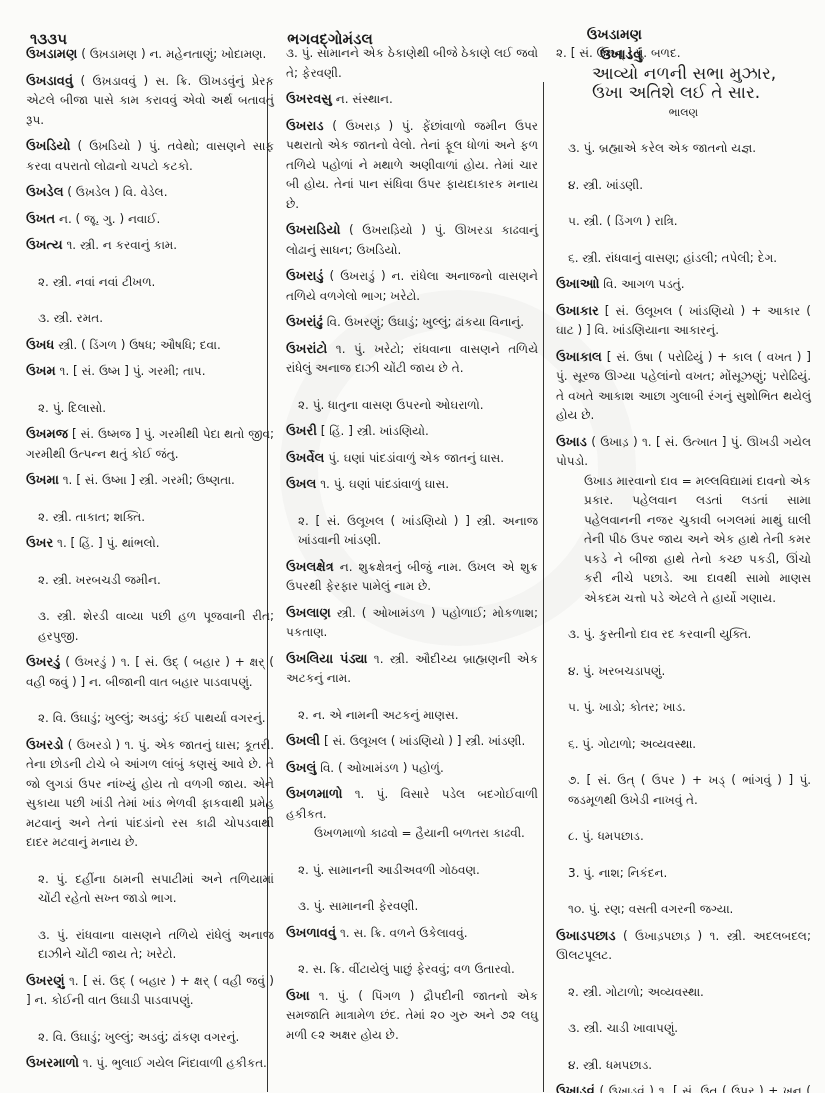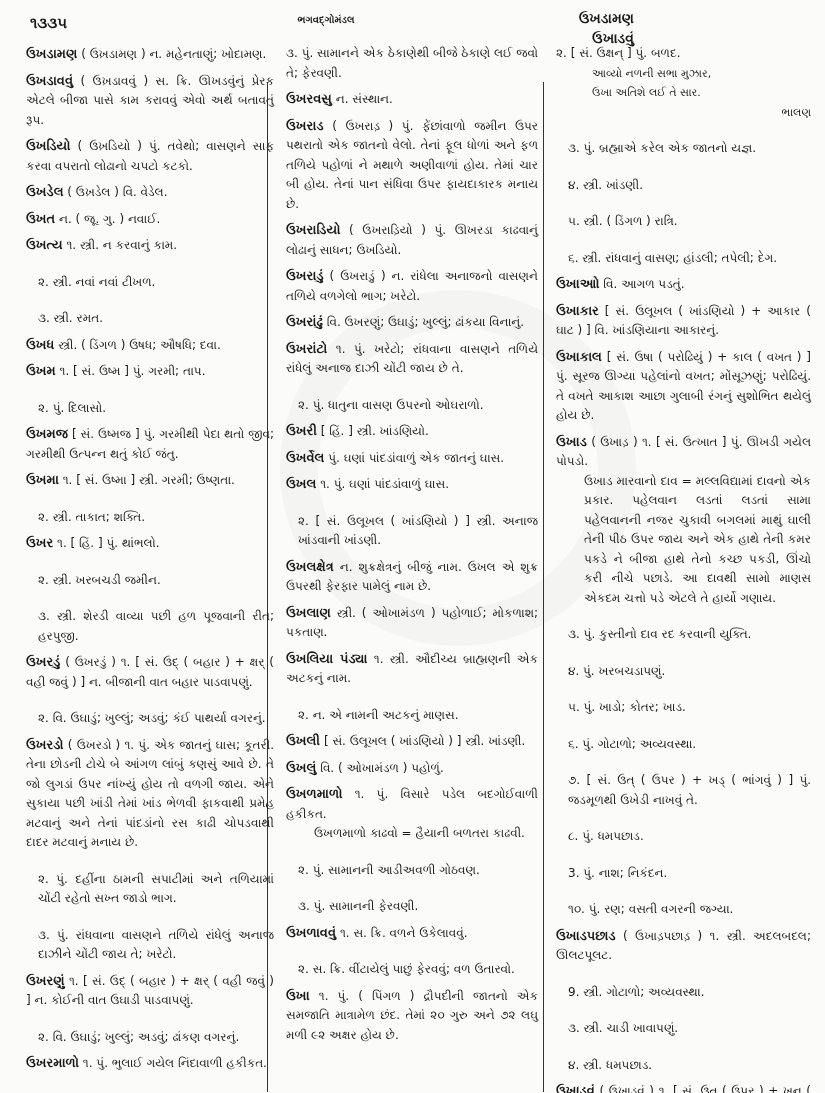--- a/index.html
+++ b/index.html
@@ -3,45 +3,45 @@
 <meta charset="utf-8">
 <style>
   html, body { margin:0; padding:0; }
   body {
     width:825px; height:1093px; overflow:hidden;
     background:#fbfbf9; color:#1a1a1a;
     font-family:"DejaVu Sans", sans-serif;
     position:relative;
   }
   .header {
-    position:absolute; top:0; left:0; width:652px; height:44px;
+    position:absolute; top:16px; left:0; width:652px; height:44px;padding-left:8px;
   }
   .page-no { position:absolute; left:30px; top:14px; font-size:15px; font-weight:bold; }
-  .running-title { position:absolute; left:0; right:0; top:14px; text-align:center; font-size:10px; font-weight:bold; }
+  .running-title { position:absolute; left:0; right:0; top:14px; text-align:center; font-size:15px; font-weight:bold; }
   .guide { position:absolute; right:18px; top:8px; text-align:right; font-size:14px; font-weight:bold; line-height:20px; }
   .cols {
     position:absolute; top:44px; left:26px; width:785px; height:1010px;
   }
   .col {
     position:absolute; top:0; height:100%;
     font-size:12px; line-height:19.5px;
   }
   .col1 { left:0; width:248px; }
   .col2 { left:260px; width:252px; }
   .col3 { left:530px; width:255px; }
   .rule {
     position:absolute; top:36px; width:1px; background:#333;
   }
   .rule1 { left:267px; height:1010px; top:82px; }
   .rule2 { left:543px; height:1010px; top:82px; }
   .entry { margin:0 0 6px 0; text-align:justify; }
   .hw { font-weight:bold; font-size:13px; }
   .sense { padding-left:12px;margin-top:17px; }
-  .quote { padding-left:36px; font-size:11px; }
-  .cite { text-align:right; font-size:11px; }
+  .quote { padding-left:36px; font-size:17px; }
+  .cite { text-align:center; font-size:11px; }
   .ex { padding-left:28px; }
   .watermark {
     position:absolute; left:280px; top:290px; width:280px; height:280px;
     border-radius:50%; border:38px solid rgba(200,200,200,0.12);
     pointer-events:none;
   }
 </style>
 </head>
 <body>
 
@@ -208,21 +208,21 @@
         <div class="sense">૪. પું. ખરબચડાપણું.</div>
         <div class="sense">૫. પું. ખાડો; કોતર; ખાડ.</div>
         <div class="sense">૬. પું. ગોટાળો; અવ્યવસ્થા.</div>
         <div class="sense">૭. [ સં. ઉત્ ( ઉપર ) + ખડ્ ( ભાંગવું ) ] પું. જડમૂળથી ઉખેડી નાખવું તે.</div>
         <div class="sense">૮. પું. ધમપછાડ.</div>
         <div class="sense">3. પું. નાશ; નિકંદન.</div>
         <div class="sense">૧૦. પું. રણ; વસતી વગરની જગ્યા.</div>
       </div>
       <div class="entry">
         <div><span class="hw">ઉખાડપછાડ</span> <span>( ઉખાડ઼પછાડ઼ ) ૧. સ્ત્રી. અદલબદલ; ઊલટપૂલટ.</span></div>
-        <div class="sense">9. સ્ત્રી. ગોટાળો; અવ્યવસ્થા.</div>
+        <div class="sense">૨. સ્ત્રી. ગોટાળો; અવ્યવસ્થા.</div>
         <div class="sense">૩. સ્ત્રી. ચાડી ખાવાપણું.</div>
         <div class="sense">૪. સ્ત્રી. ધમપછાડ.</div>
       </div>
       <div class="entry">
         <div><span class="hw">ઉખાડવું</span> <span>( ઉખાડ઼વું ) ૧. [ સં. ઉત્ ( ઉપર ) + ખન્ ( ખોદવું ) ] સ. ક્રિ. ઉખાડી નાખવું; ઉખેડવું; જડમૂળથી કાઢી નાખવું; મૂળ ખેંચી નાખવું.</span></div>
         <div class="sense">૨. સ. ક્રિ. ઉતારી મૂકવું.</div>
         <div class="sense">૩. સ. ક્રિ. ઊંધું વાળવું.</div>
         <div class="sense">૪. સ. ક્રિ. કાઢી મૂકવું; દૂર કરવું.</div>
       </div>
     </div>

